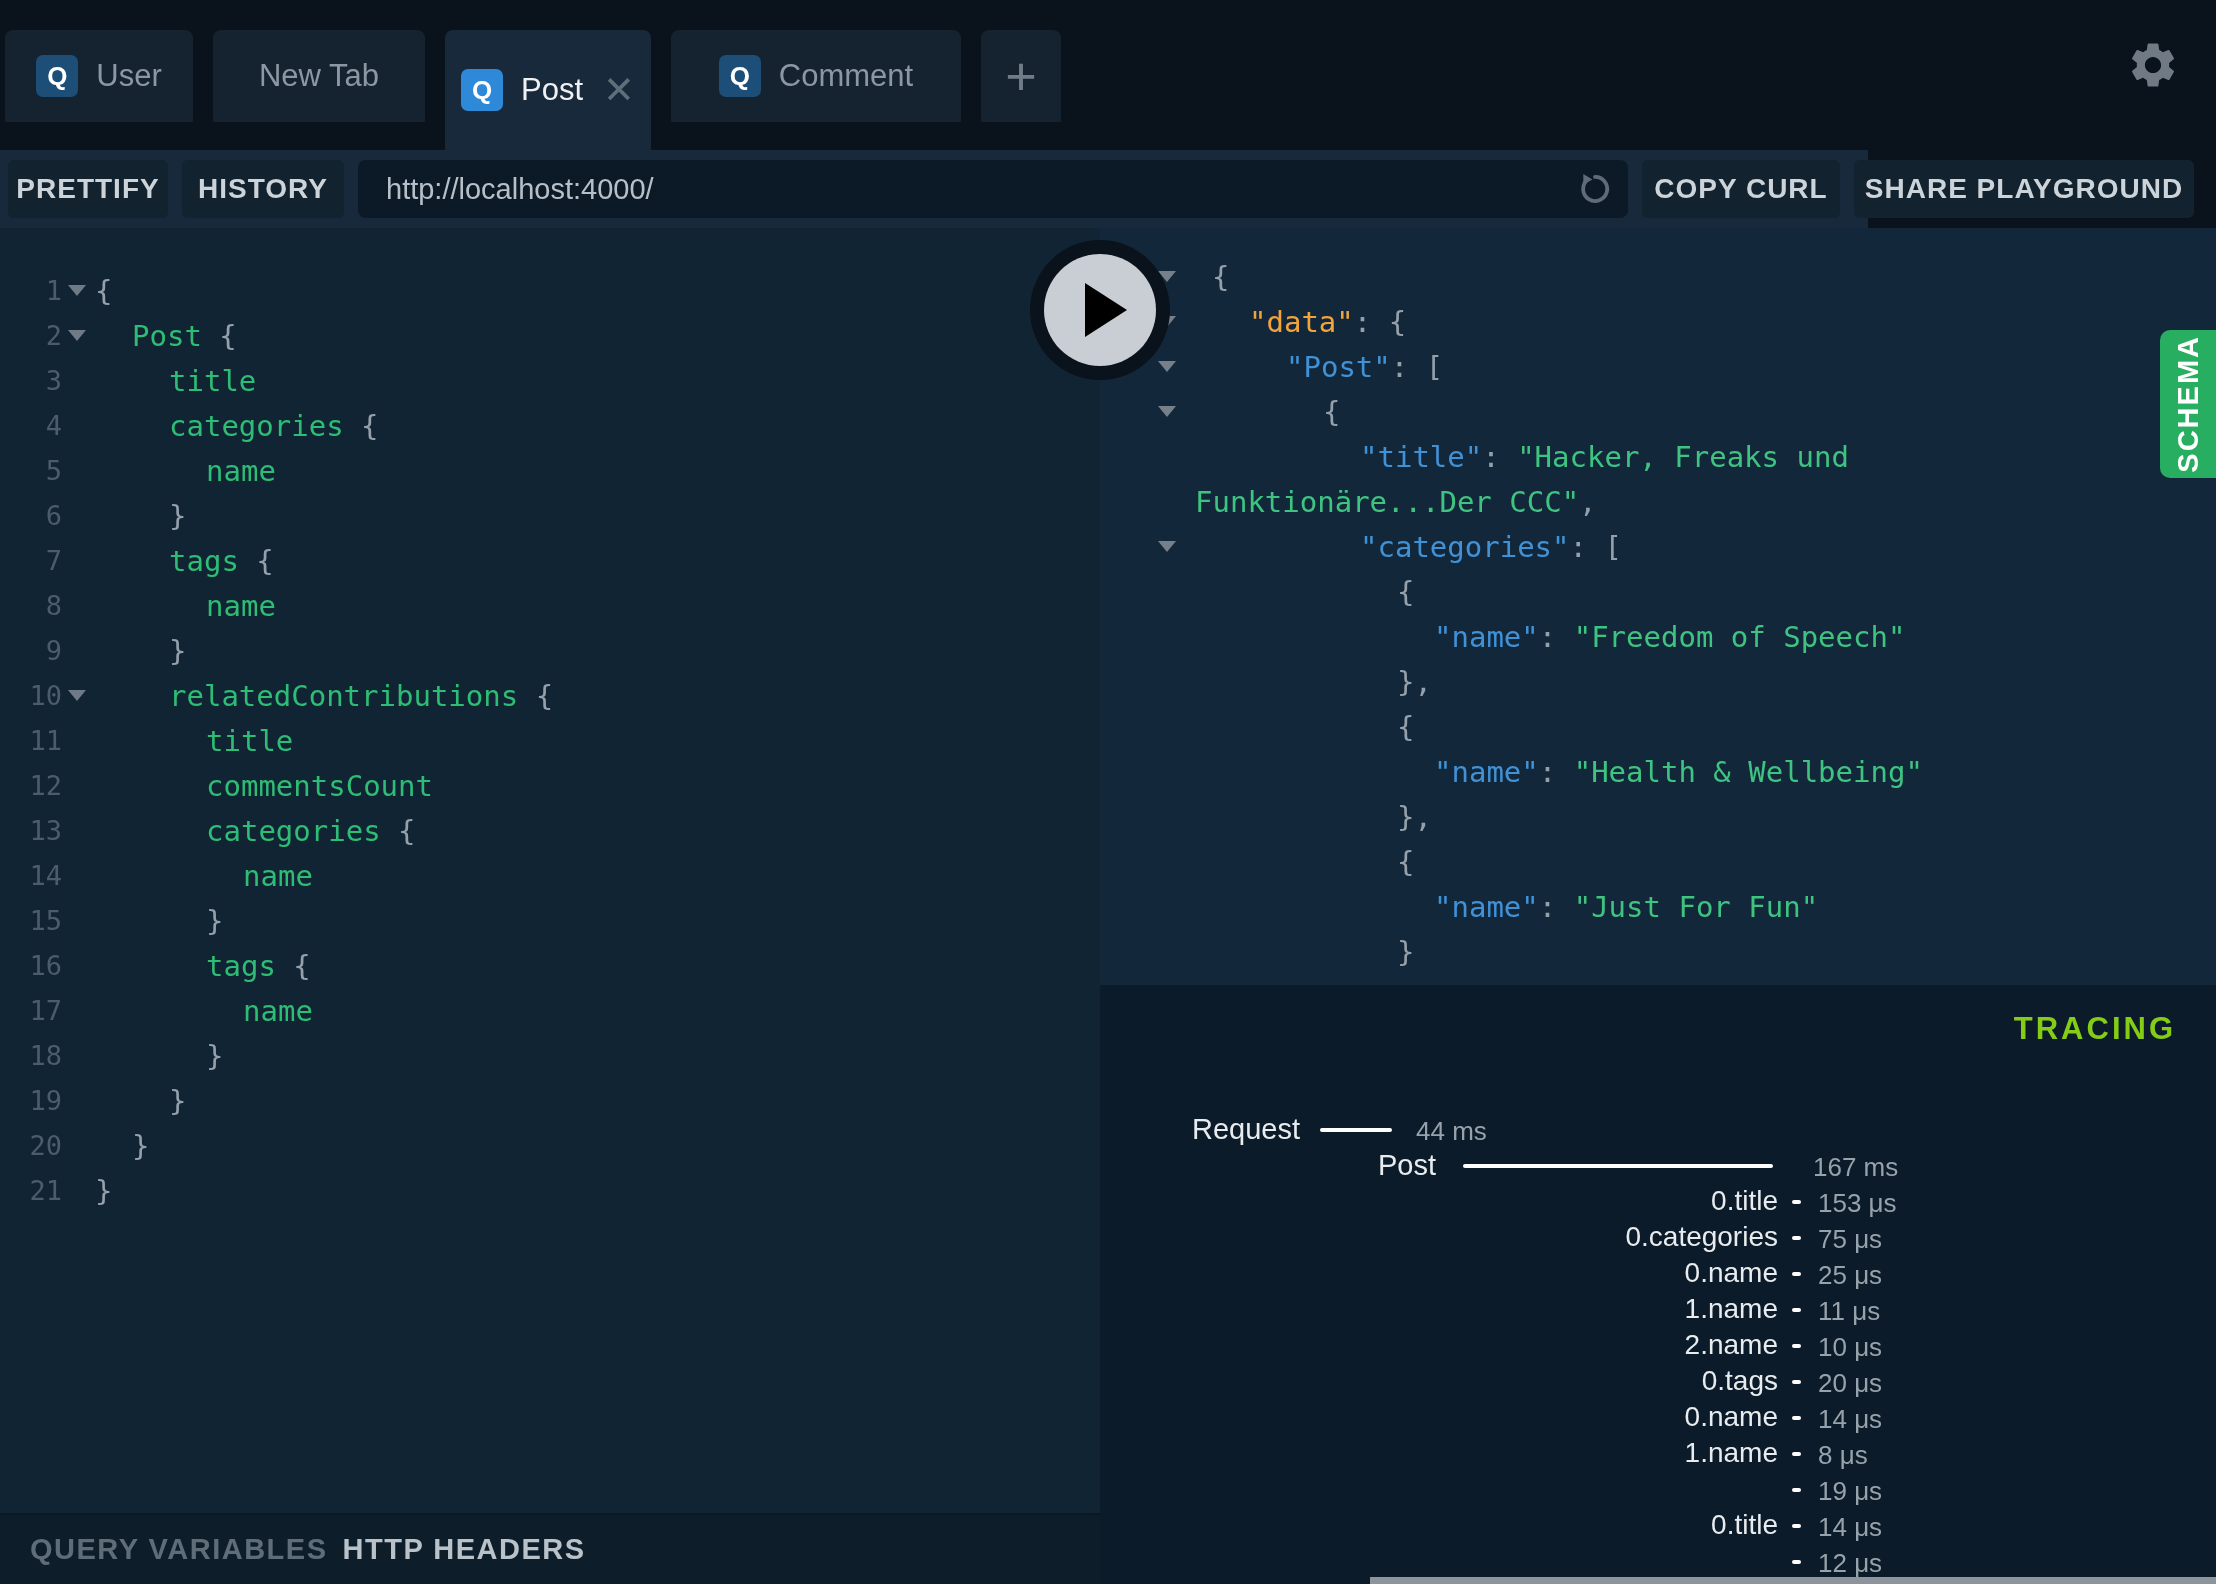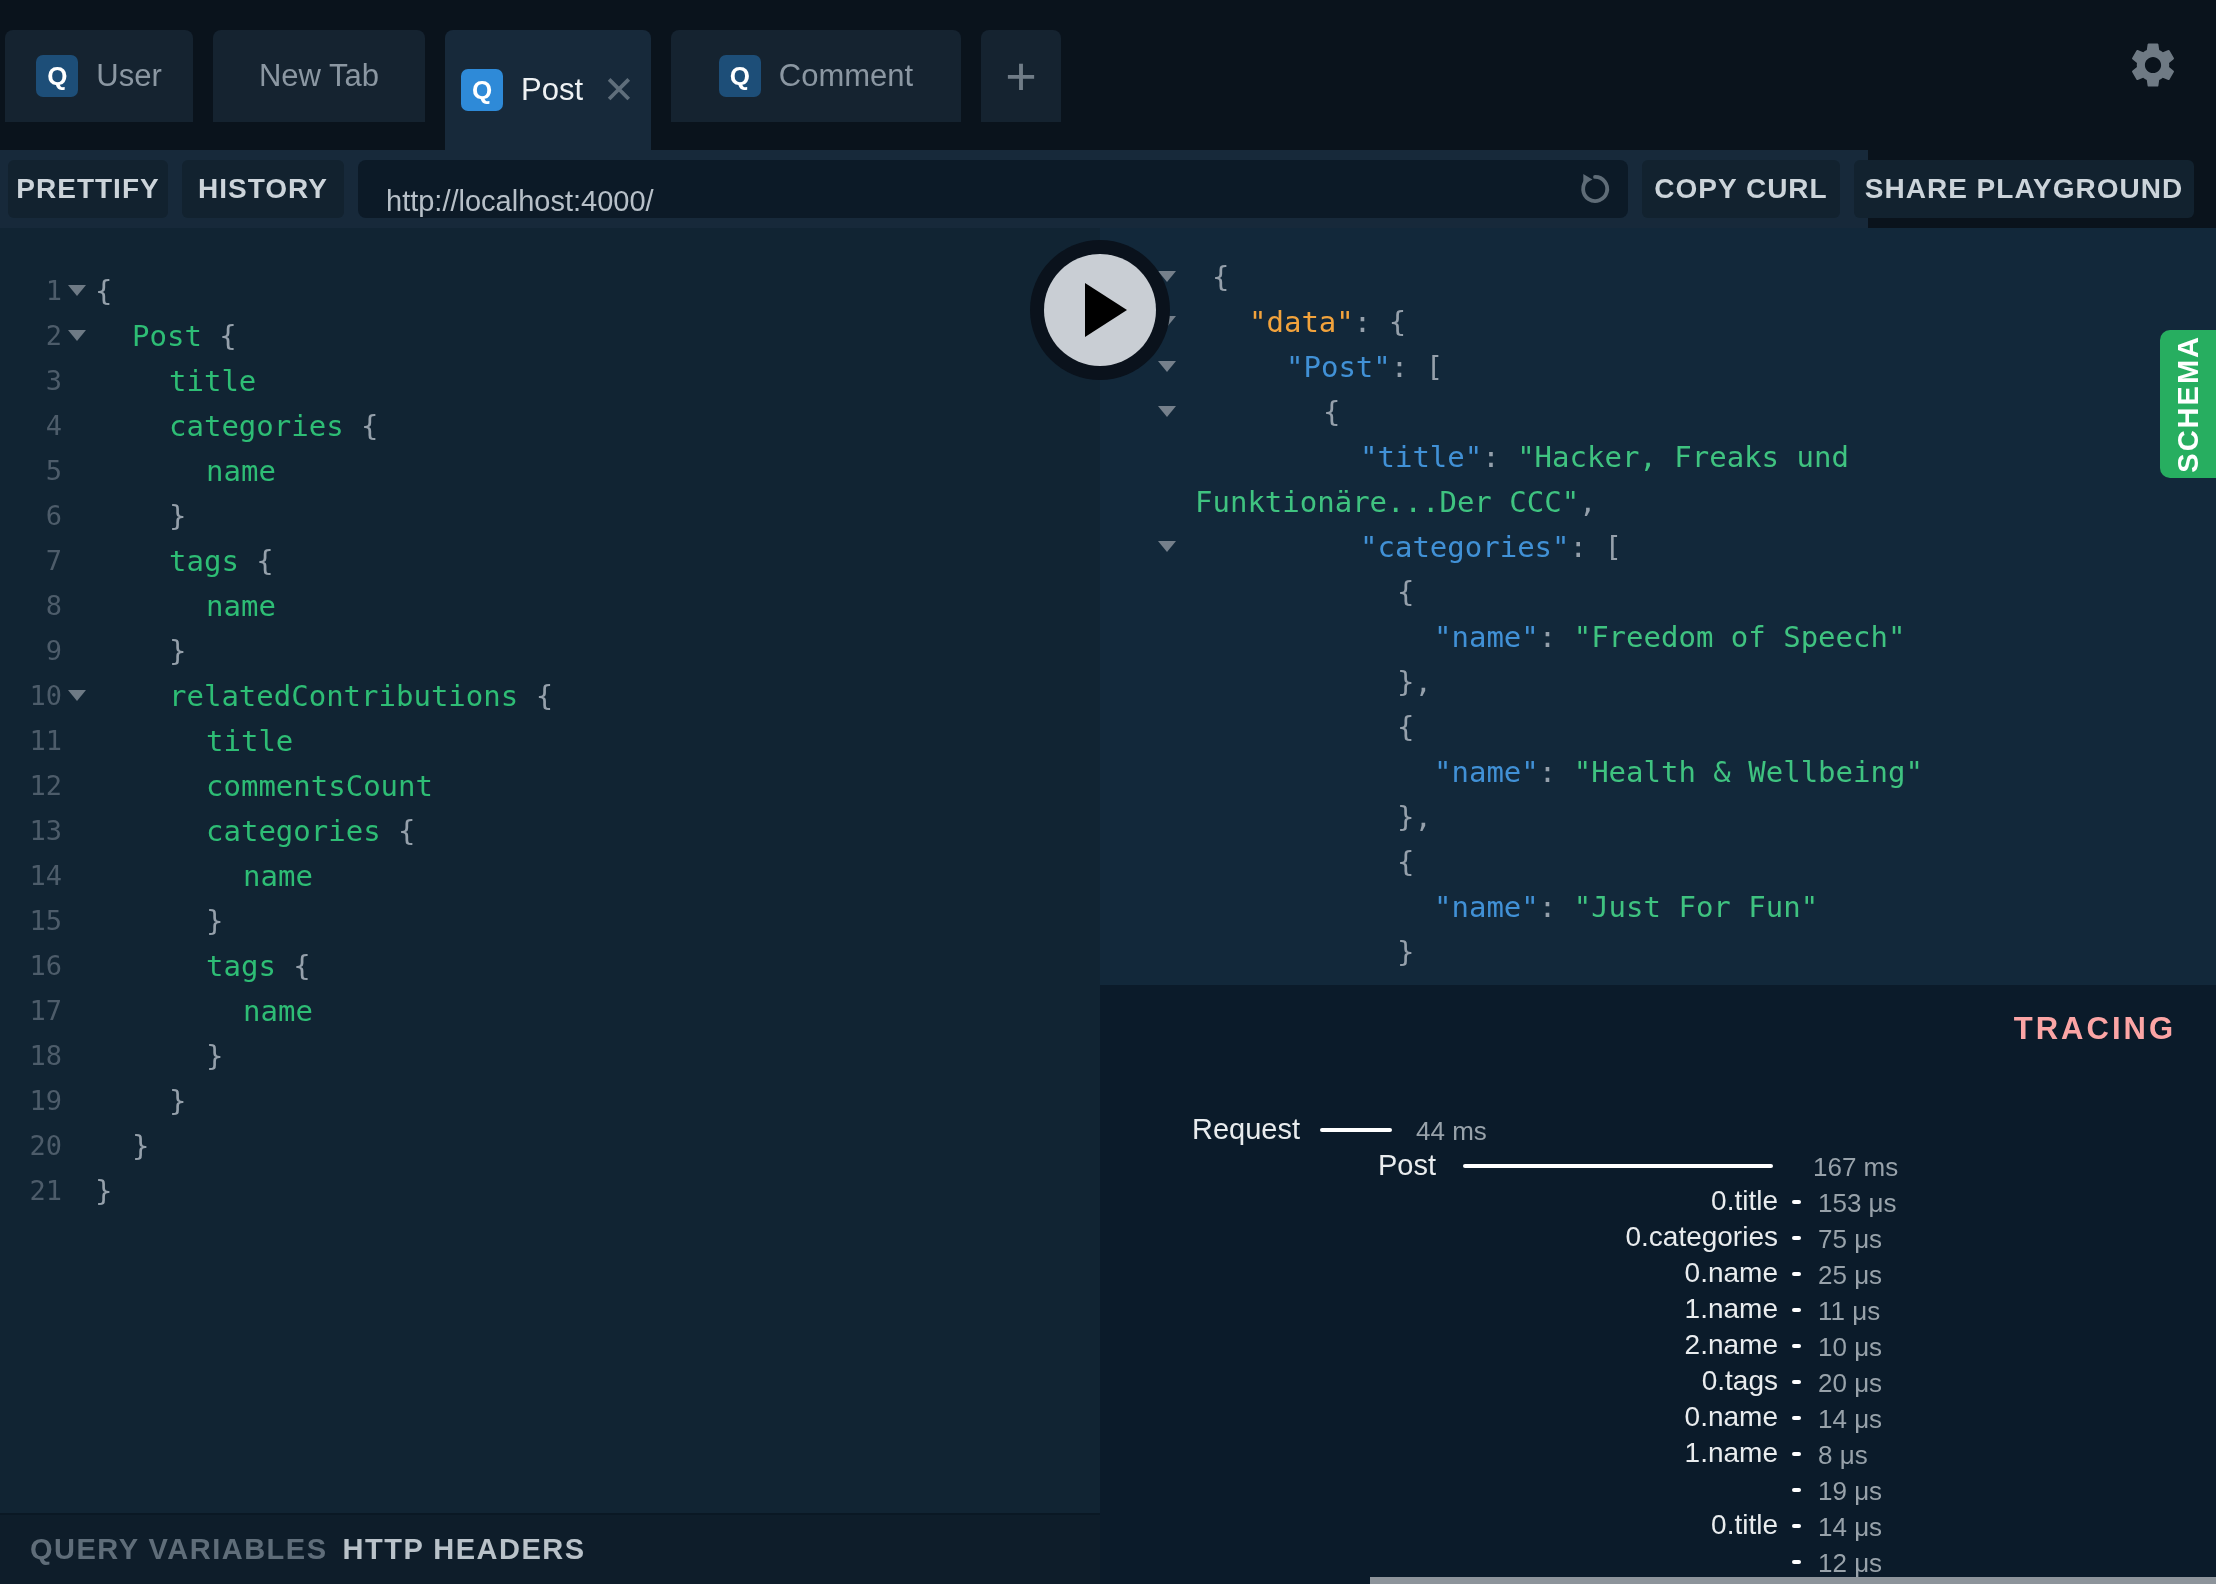--- a/index.html
+++ b/index.html
@@ -26,21 +26,21 @@
   
   .toolbar{ position:absolute; left:0; top:150px; width:1868px; height:78px; background:#17293a; }
   .tbtn{ position:absolute; top:10px; height:58px; background:#12222f; border:none; border-radius:6px;
          color:#ccd4da; font-family:"Liberation Sans",sans-serif; font-size:28px; font-weight:600;
          letter-spacing:1px; cursor:pointer; display:flex; align-items:center; justify-content:center; }
   .btn-prettify{ left:8px;   width:160px; }
   .btn-history { left:182px; width:162px; }
   .btn-curl    { left:1642px; width:198px; }
   .btn-share   { left:1854px; width:340px; }
   .urlbox{ position:absolute; top:10px; left:358px; width:1270px; height:58px; background:#0c1a27;
-           border-radius:8px; display:flex; align-items:flex-end; padding:0 70px 0 28px;
+           border-radius:8px; display:flex; align-items:center; padding:0 70px 0 28px;
            color:#b7c0c8; font-size:29px; }
   .reload-btn{ position:absolute; right:14px; top:10px; width:38px; height:38px; background:none; border:none; cursor:pointer; }
 
   
   .editor-pane{ position:absolute; left:0; top:228px; width:1100px; height:1285px;
                 background:#112433; overflow:hidden; }
   .ed-lines{ padding-top:40px; }
   .ed-row{ height:45px; display:flex; align-items:center;
            font-family:"DejaVu Sans Mono", monospace; font-size:29px; }
   .ed-gutter{ width:62px; flex:none; text-align:right; color:#4d5c6a; font-size:27px; }
@@ -74,21 +74,21 @@
   
   .schema-tab{ position:absolute; right:0; top:330px; width:56px; height:148px; background:#27ae60;
                border-radius:10px 0 0 10px; display:flex; align-items:center; justify-content:center;
                cursor:pointer; z-index:6; }
   .schema-label{ writing-mode:vertical-rl; transform:rotate(180deg); color:#fff; font-size:29px;
                  font-weight:700; letter-spacing:2px; }
 
   
   .tracing-pane{ position:absolute; left:1100px; top:985px; width:1116px; height:599px;
                  background:#0b1b2a; overflow:hidden; }
-  .tracing-title{ position:absolute; top:26px; right:40px; color:#fca5a5; font-size:31px;
+  .tracing-title{ position:absolute; top:26px; right:40px; color:#84cc16; font-size:31px;
                   font-weight:700; letter-spacing:3px;text-align:center; }
   .trace-row{ position:absolute; left:0; width:1116px; height:36px; }
   .tr-label{ position:absolute; left:0; top:0; text-align:right; color:#e9ecee; font-size:28px; }
   .tr-bar{ position:absolute; top:15px; height:4px; background:#ffffff; border-radius:2px; }
   .tr-value{ position:absolute; top:3px; color:#98a2aa; font-size:26px; }
   .span-label{ font-size:29px; }
   .trace-scrollbar{ position:absolute; left:270px; right:0; bottom:0; height:7px; background:#8d949b; }
 
   
   .bottombar{ position:absolute; left:0; top:1513px; width:1100px; height:71px; background:#0e1d2a;

